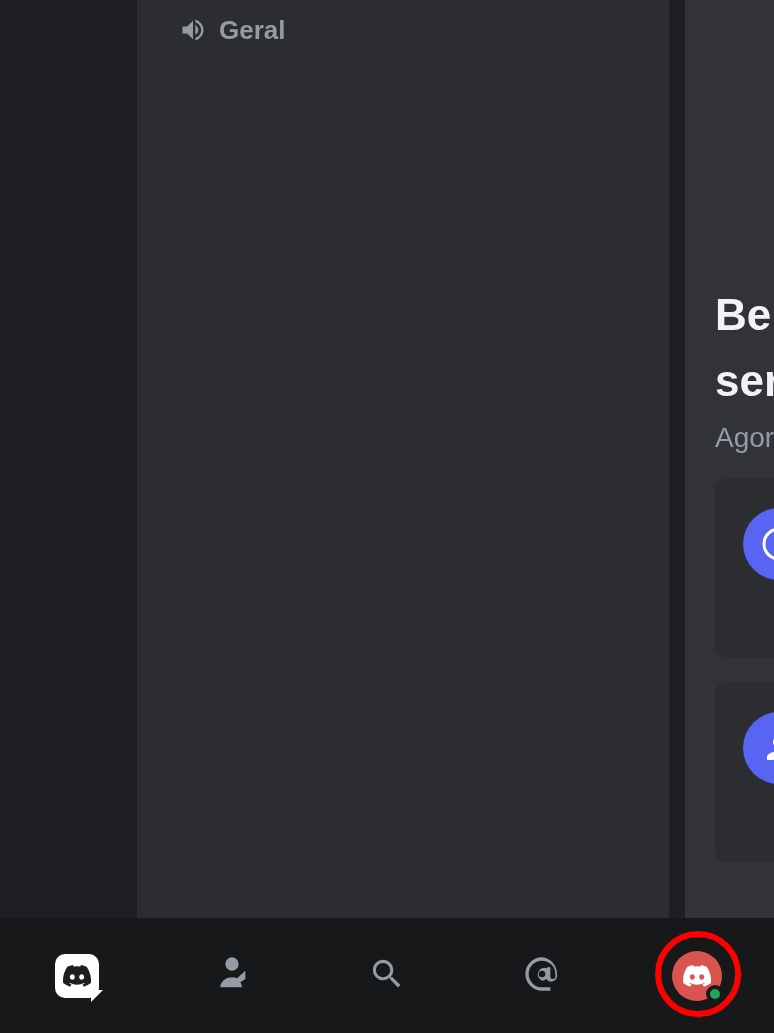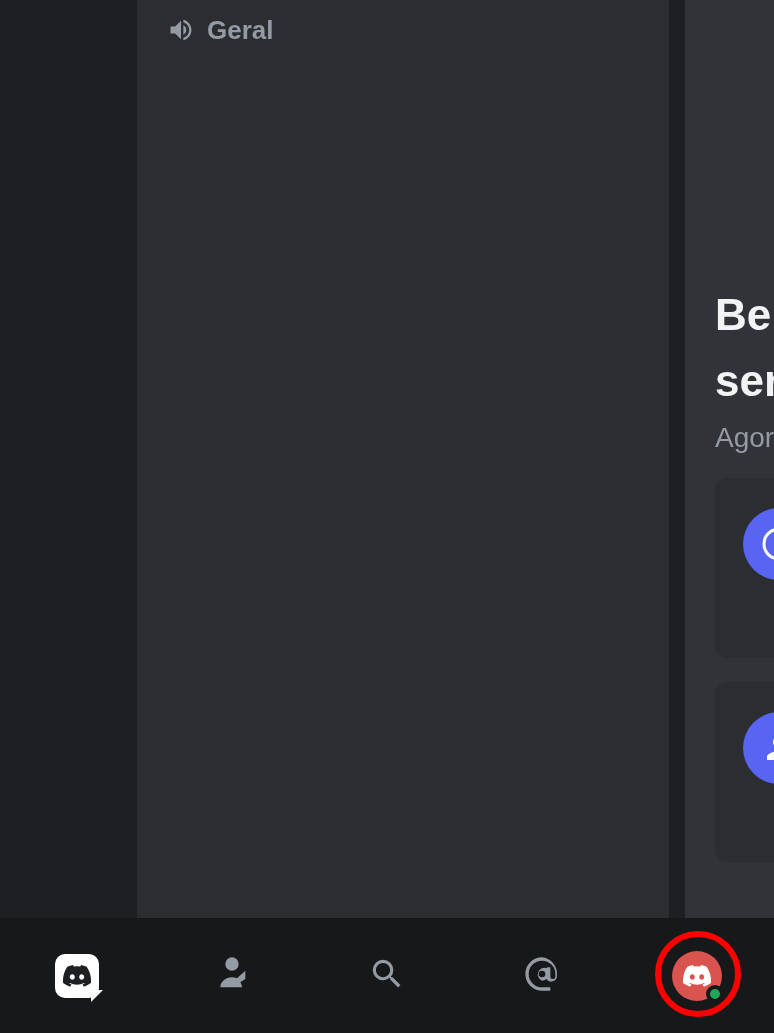--- a/index.html
+++ b/index.html
@@ -2,21 +2,21 @@
 <html><head>
   <meta charset="utf-8">
   <style>
     * { box-sizing: border-box; margin: 0; padding: 0; }
     body { width: 774px; height: 1033px; background: #1e1f22; font-family: -apple-system, "Helvetica Neue", Arial, sans-serif; overflow: hidden; position: relative; }
 
     .server-col { position: absolute; left: 0; top: 0; width: 137px; height: 918px; background: #1e1f22; }
 
     .channel-panel { position: absolute; left: 137px; top: 0; width: 532px; height: 918px; background: #2b2d31; }
 
-    .voice-row { display: flex; align-items: center; gap: 12px; padding-left: 30px; height: 60px; margin-top: 0; color: #949ba4; cursor: pointer; }
+    .voice-row { display: flex; align-items: center; gap: 12px; padding-left: 42px; height: 60px; margin-top: 0; color: #949ba4; cursor: pointer; }
     .voice-row .label { font-size: 26px; font-weight: 600; }
     .speaker-icon { width: 28px; height: 28px; display: inline-block; }
     .speaker-icon svg { width: 28px; height: 28px; fill: #949ba4; }
 
     .spacer { position: absolute; left: 669px; top: 0; width: 16px; height: 918px; background: #1e1f22; }
 
     .chat-panel { position: absolute; left: 685px; top: 0; width: 89px; height: 918px; background: #313338; overflow: hidden; }
     .welcome-block { position: absolute; left: 30px; top: 282px; }
     .welcome-title { color: #f2f3f5; font-size: 44px; font-weight: 700; line-height: 1.5; white-space: nowrap; }
     .welcome-time { color: #949ba4; font-size: 28px; font-weight: 400; margin-top: 8px; white-space: nowrap; }

